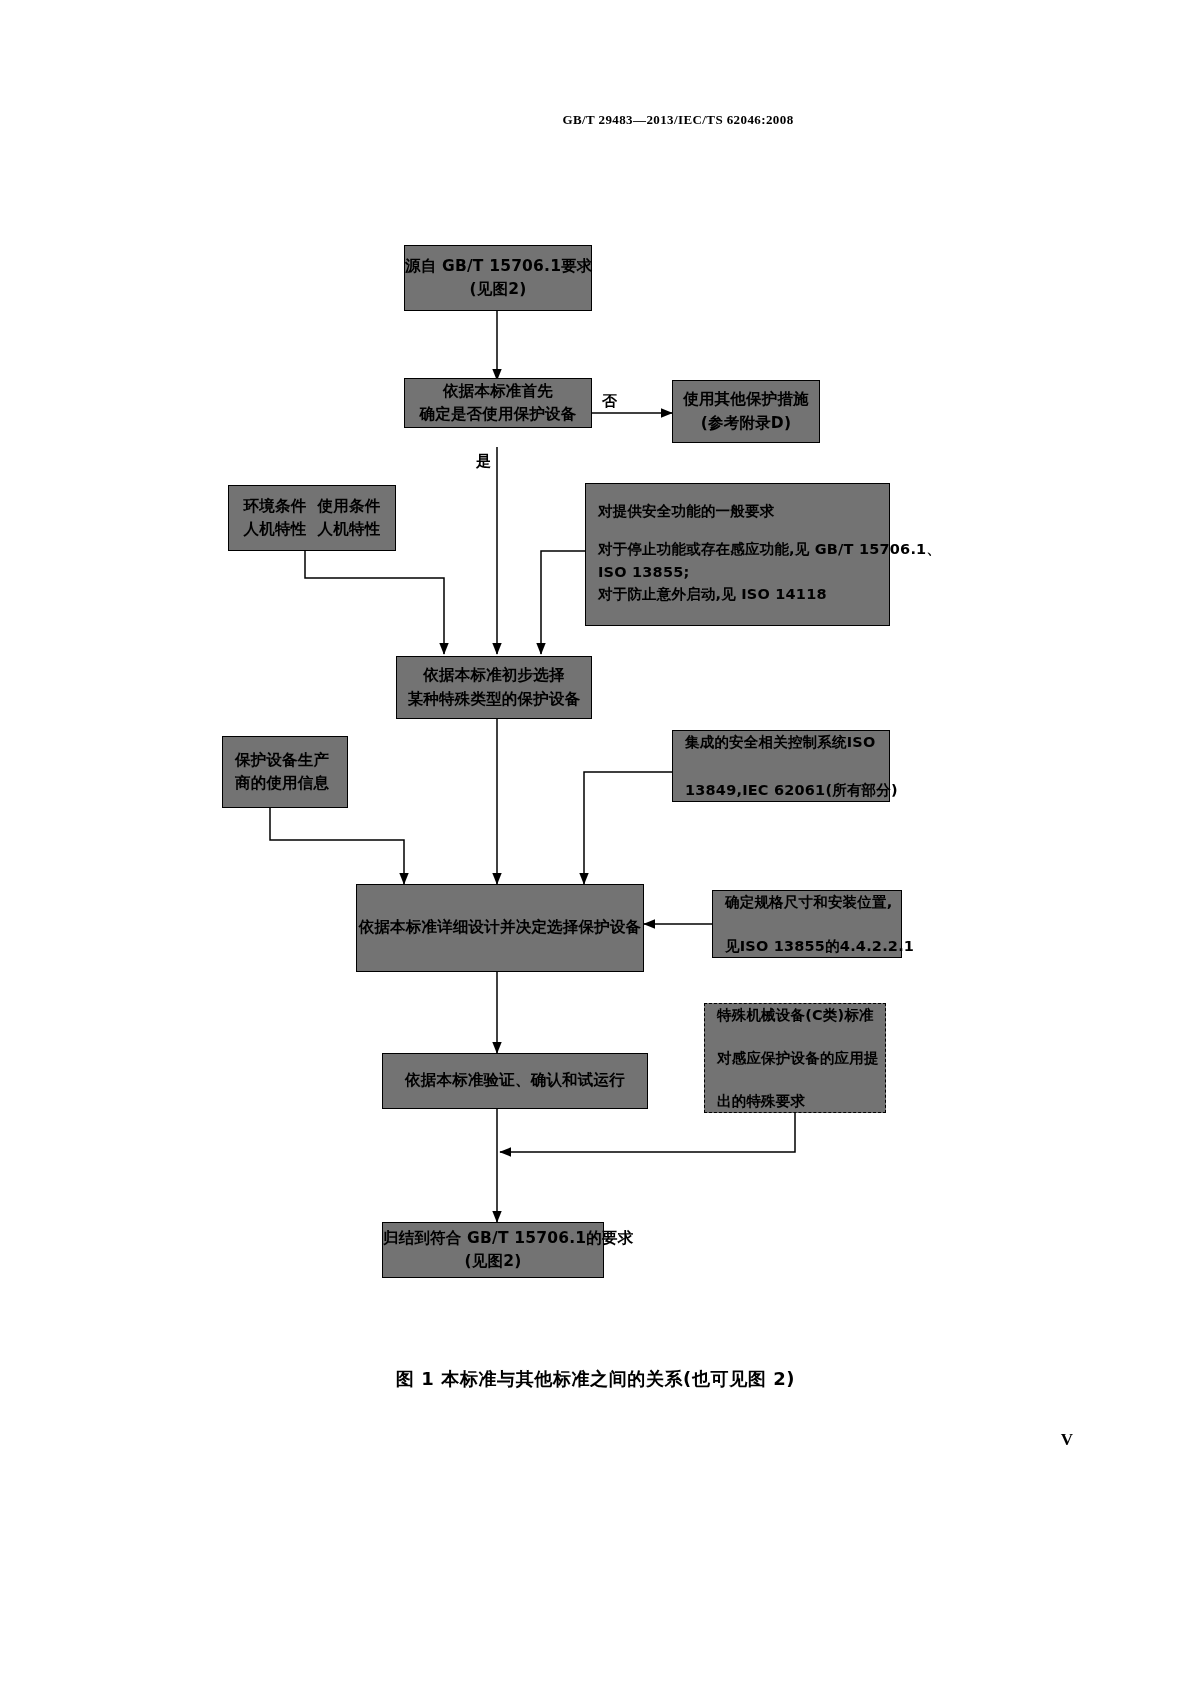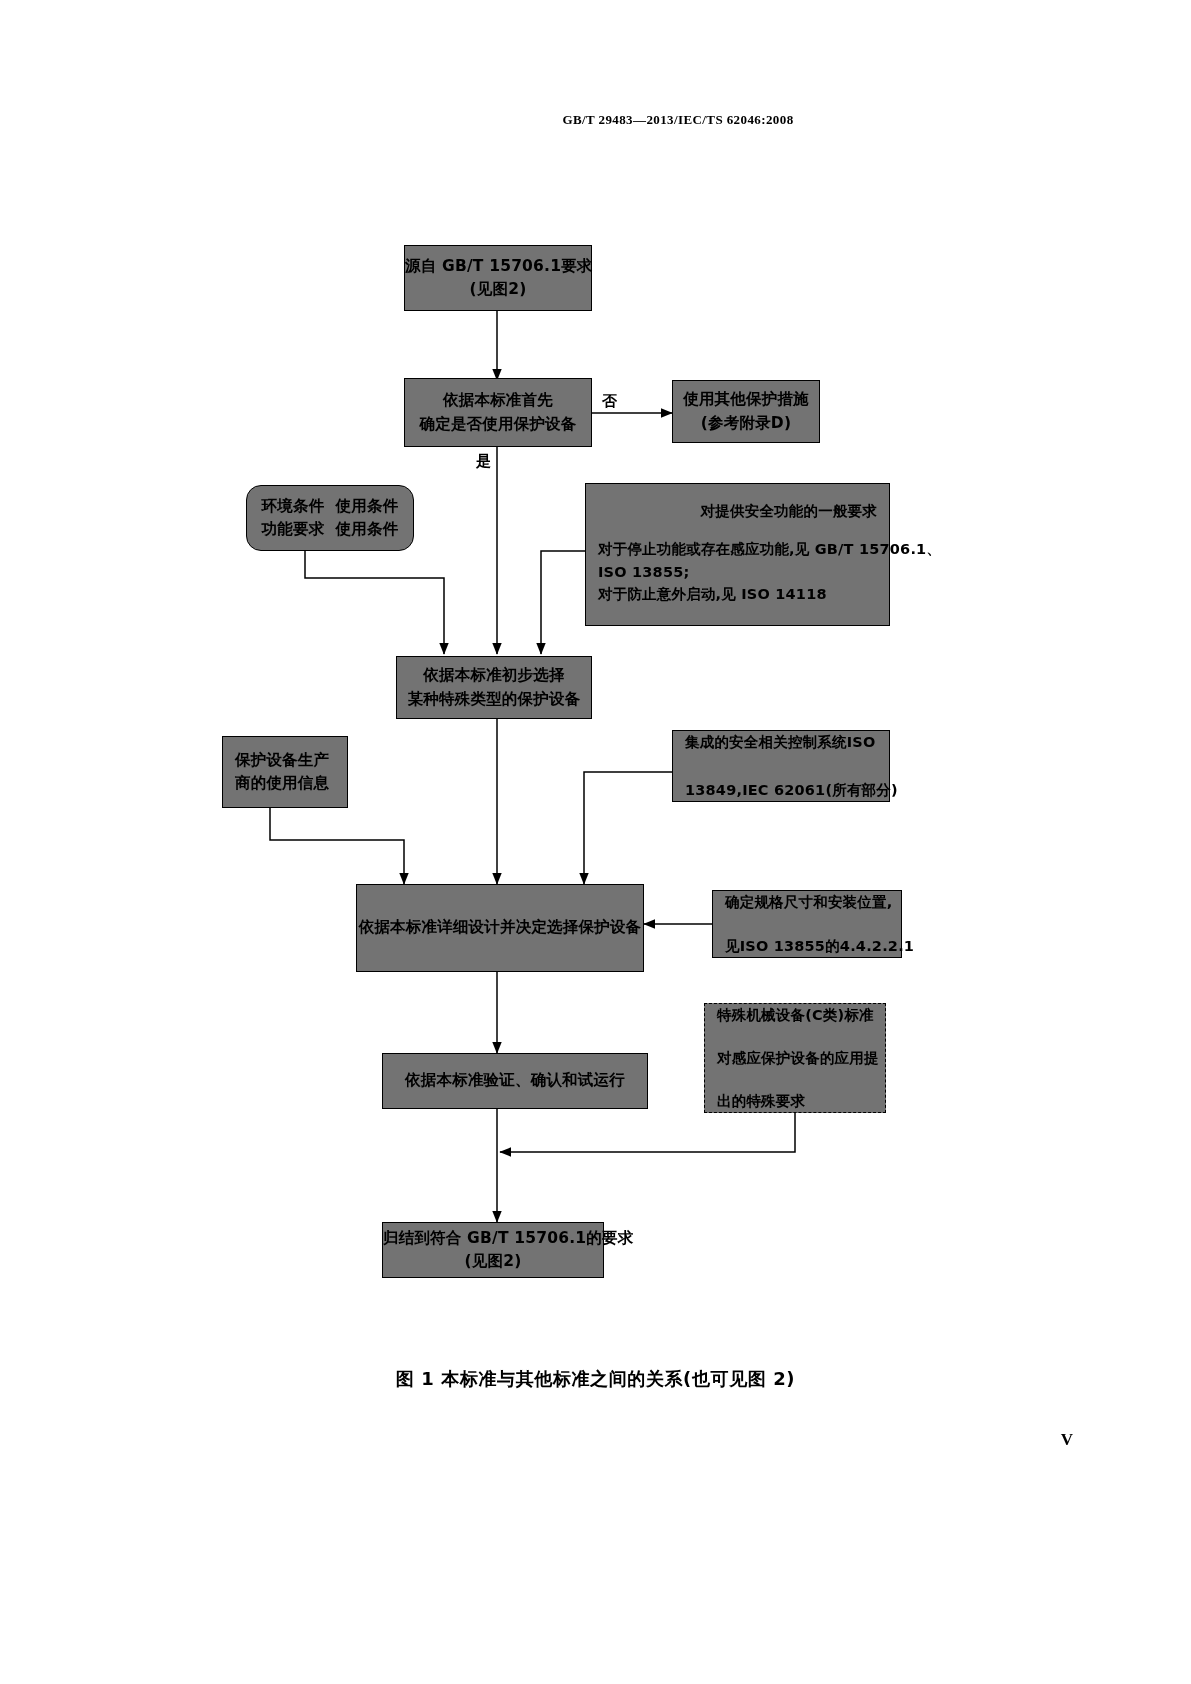--- a/index.html
+++ b/index.html
@@ -156,40 +156,40 @@
 
       <path d="M497,1109 L497,1222" marker-end="url(#arrow)"></path>
     </g>
   </svg>
 
   <div class="node center cn" style="left:404px; top:245px; width:188px; height:66px;">
     <span class="ln">源自 GB/T 15706.1要求</span>
     <span class="ln">(见图2)</span>
   </div>
 
-  <div class="node center cn" style="left:404px; top:378px; width:188px; height:69px;">
+  <div class="node center cn" style="left:404px; top:378px; width:188px; height:50px;">
     <span class="ln">依据本标准首先</span>
     <span class="ln">确定是否使用保护设备</span>
   </div>
 
   <div class="edge-label" style="left:600px; top:392px;">否</div>
   <div class="edge-label" style="left:474px; top:452px;">是</div>
 
   <div class="node center cn" style="left:672px; top:380px; width:148px; height:63px;">
     <span class="ln">使用其他保护措施</span>
     <span class="ln">(参考附录D)</span>
   </div>
 
-  <div class="node center cn" style="left:246px; top:485px; width:168px; height:66px;border-radius:15px;">
+  <div class="node center cn" style="left:228px; top:485px; width:168px; height:66px;">
     <span class="ln">环境条件  使用条件</span>
-    <span class="ln">功能要求  使用条件</span>
+    <span class="ln">人机特性  人机特性</span>
   </div>
 
   <div class="node left cn cn-sm cn-pad" style="left:585px; top:483px; width:305px; height:143px; justify-content:flex-start; padding-top:16px;">
-    <span class="ln" style="text-align:right; margin-bottom:16px;">对提供安全功能的一般要求</span>
+    <span class="ln" style="text-align:left; margin-bottom:16px;">对提供安全功能的一般要求</span>
     <span class="ln">对于停止功能或存在感应功能,见 GB/T 15706.1、</span>
     <span class="ln">ISO 13855;</span>
     <span class="ln">对于防止意外启动,见 ISO 14118</span>
   </div>
 
   <div class="node center cn" style="left:396px; top:656px; width:196px; height:63px;">
     <span class="ln">依据本标准初步选择</span>
     <span class="ln">某种特殊类型的保护设备</span>
   </div>
 

